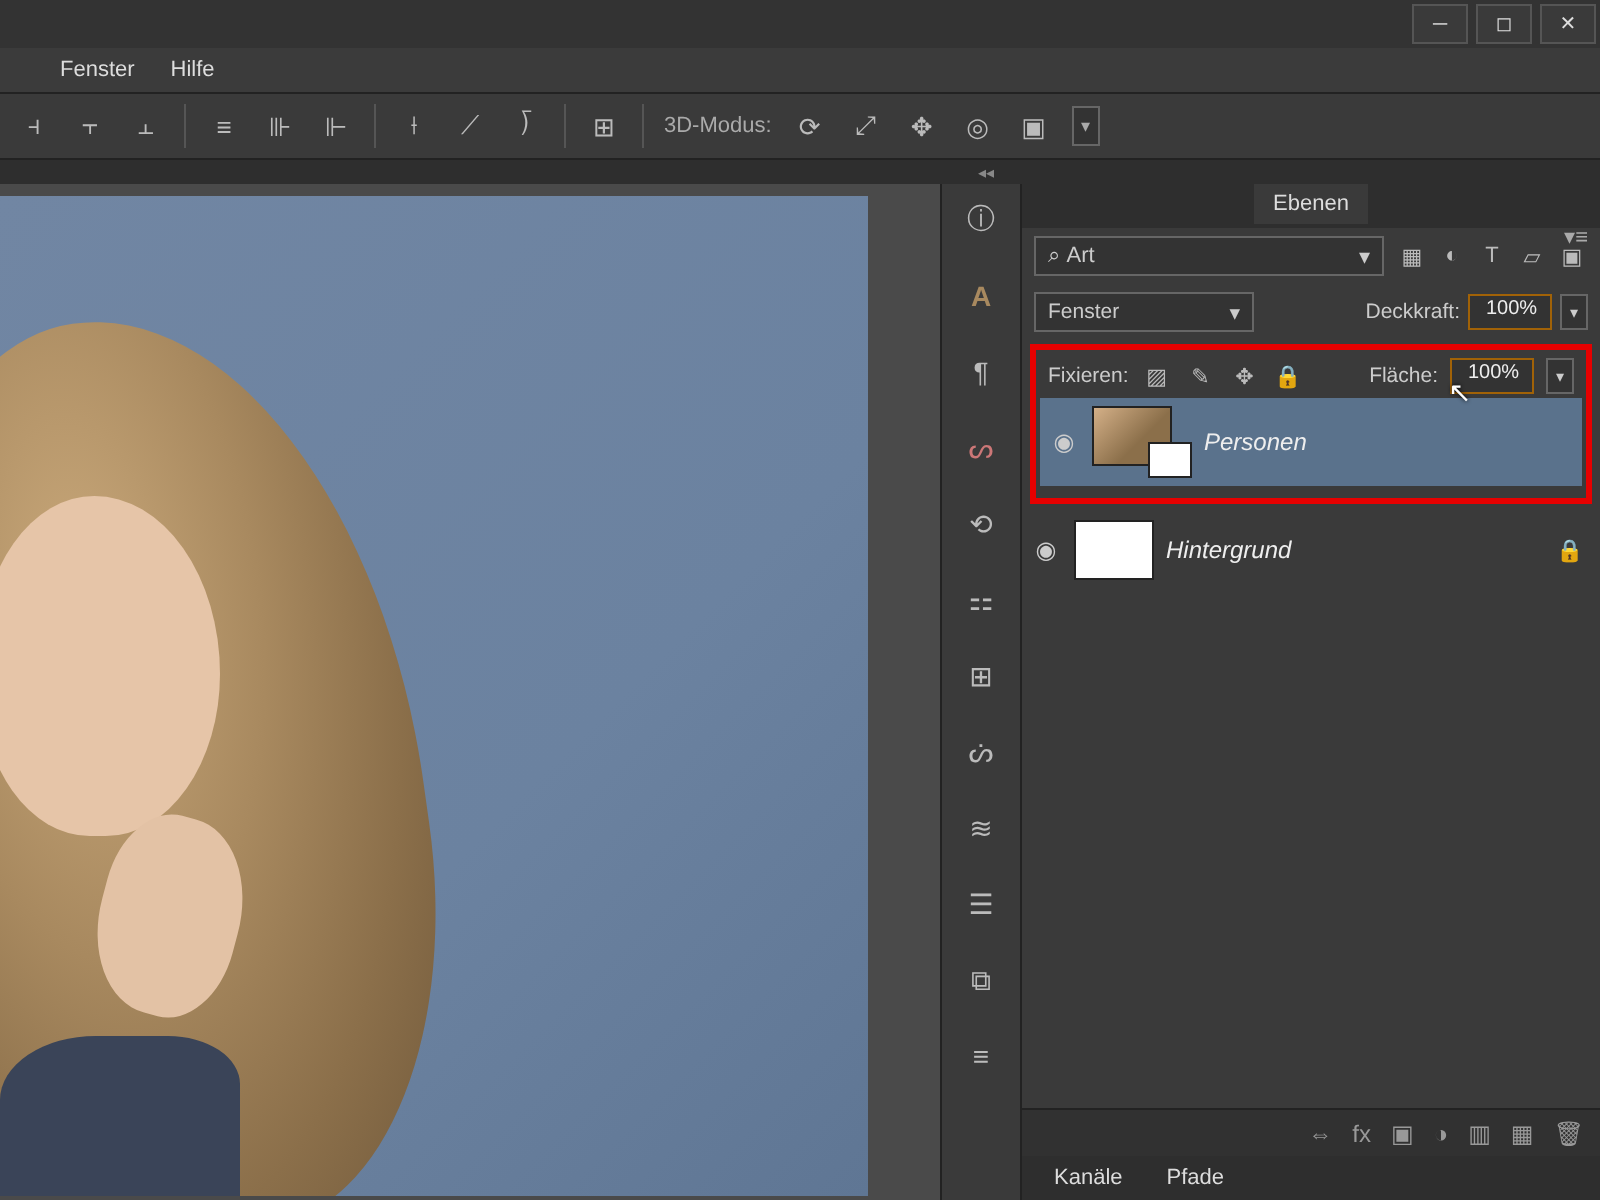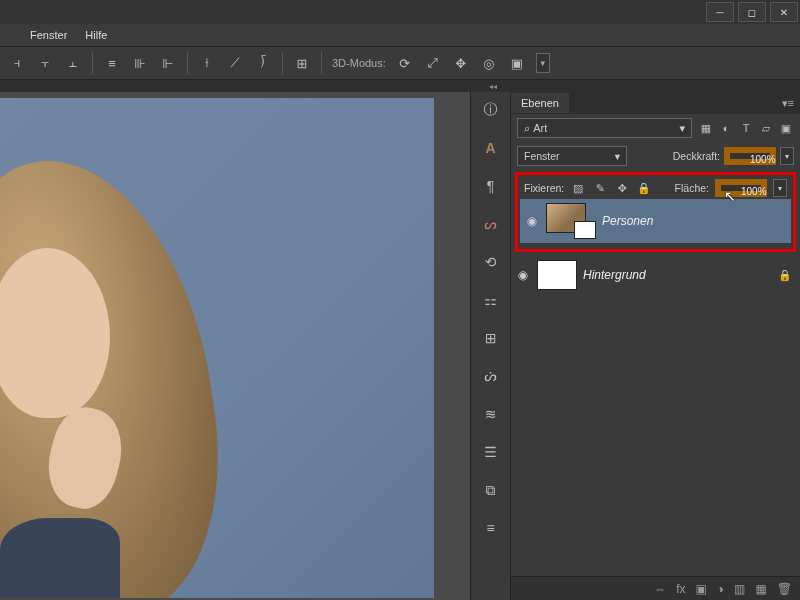--- a/index.html
+++ b/index.html
@@ -26,29 +26,29 @@
   
   .hair { position:absolute; left:-50px; top:60px; width:260px; height:460px; border-radius:50% 60% 45% 50%; background:radial-gradient(ellipse at 40% 30%,#c9a87a 0%,#a8895f 40%,#8b6f4a 70%,#6d5639 100%); transform:rotate(-8deg); }
   .face { position:absolute; left:-10px; top:150px; width:120px; height:170px; background:#e6c5a8; border-radius:50% 55% 50% 48%; }
   .hand { position:absolute; left:50px; top:310px; width:70px; height:100px; background:#e3c2a5; border-radius:40% 50% 40% 50%; transform:rotate(15deg); }
   .shirt { position:absolute; left:0; bottom:0; width:120px; height:80px; background:#3a4458; border-radius:40% 30% 0 0; }
   
   .panelstrip { width:40px; background:#3a3a3a; border-left:1px solid #222; display:flex; flex-direction:column; align-items:center; padding-top:6px; gap:14px; }
   .panelstrip .picon { width:24px; height:24px; display:flex; align-items:center; justify-content:center; color:#bbb; font-size:14px; }
   
   .rpanel { width:290px; background:#3a3a3a; border-left:1px solid #222; display:flex; flex-direction:column; }
-  .panel-tabs { height:22px; background:#2e2e2e; display:flex; align-items:center; }
+  .panel-tabs { height:22px; background:#2e2e2e; display:flex; align-items:center;flex-direction:column; }
   .panel-tab { padding:4px 10px; background:#3a3a3a; color:#ddd; font-size:11px; }
   .panel-menu { margin-left:auto; padding:0 6px; color:#aaa; }
   .filter-row { display:flex; align-items:center; padding:4px 6px; gap:6px; }
   .filter-sel { flex:1; height:20px; background:#333; border:1px solid #666; display:flex; align-items:center; padding:0 6px; color:#ccc; font-size:11px; }
   .blend-row { display:flex; align-items:center; padding:4px 6px; gap:4px; font-size:10.5px; color:#ccc; }
   .blend-sel { width:110px; height:20px; background:#333; border:1px solid #666; display:flex; align-items:center; padding:0 6px; }
   .lbl { margin-left:auto;text-align:center; }
-  .pct { width:42px; height:18px; background:#333; border:6px solid #a16207; text-align:right; padding:1px 20px; color:#eee; font-size:10px; }
+  .pct { width:42px; height:18px; background:#333; border:1px solid #a16207; text-align:right; padding:1px 8px; color:#eee; font-size:10px; }
   .pct-drop { width:14px; height:18px; background:#333; border:1px solid #666; display:flex; align-items:center; justify-content:center; font-size:8px; }
   
   .redbox { border:3px solid #e60000; margin:2px 4px 4px 4px; padding:2px 2px 6px 2px; }
   .lock-row { display:flex; align-items:center; padding:2px 4px; gap:6px; font-size:10.5px; color:#ccc; }
   .lock-icons { display:flex; gap:6px; }
   .lock-icons span { width:16px; height:16px; display:flex; align-items:center; justify-content:center; font-size:11px; color:#bbb; }
   .layer { display:flex; align-items:center; padding:4px 4px; gap:6px; }
   .layer.sel { background:#5a728c; }
   .eye { width:16px; text-align:center; color:#ccc; font-size:12px; }
   .thumb-stack { position:relative; width:50px; height:36px; }
@@ -197,16 +197,20 @@
     <div class="panel-footer">
       <span>⇔</span>
       <span>fx</span>
       <span>▣</span>
       <span>◑</span>
       <span>▥</span>
       <span>▦</span>
       <span>🗑</span>
     </div>
 
+    <div class="bottom-tabs">
+      <span class="bottom-tab">Kanäle</span>
+      <span class="bottom-tab">Pfade</span>
+    </div>
   </div>
 </div>
 
 <div class="cursor">↖</div>
 
 </body></html>

